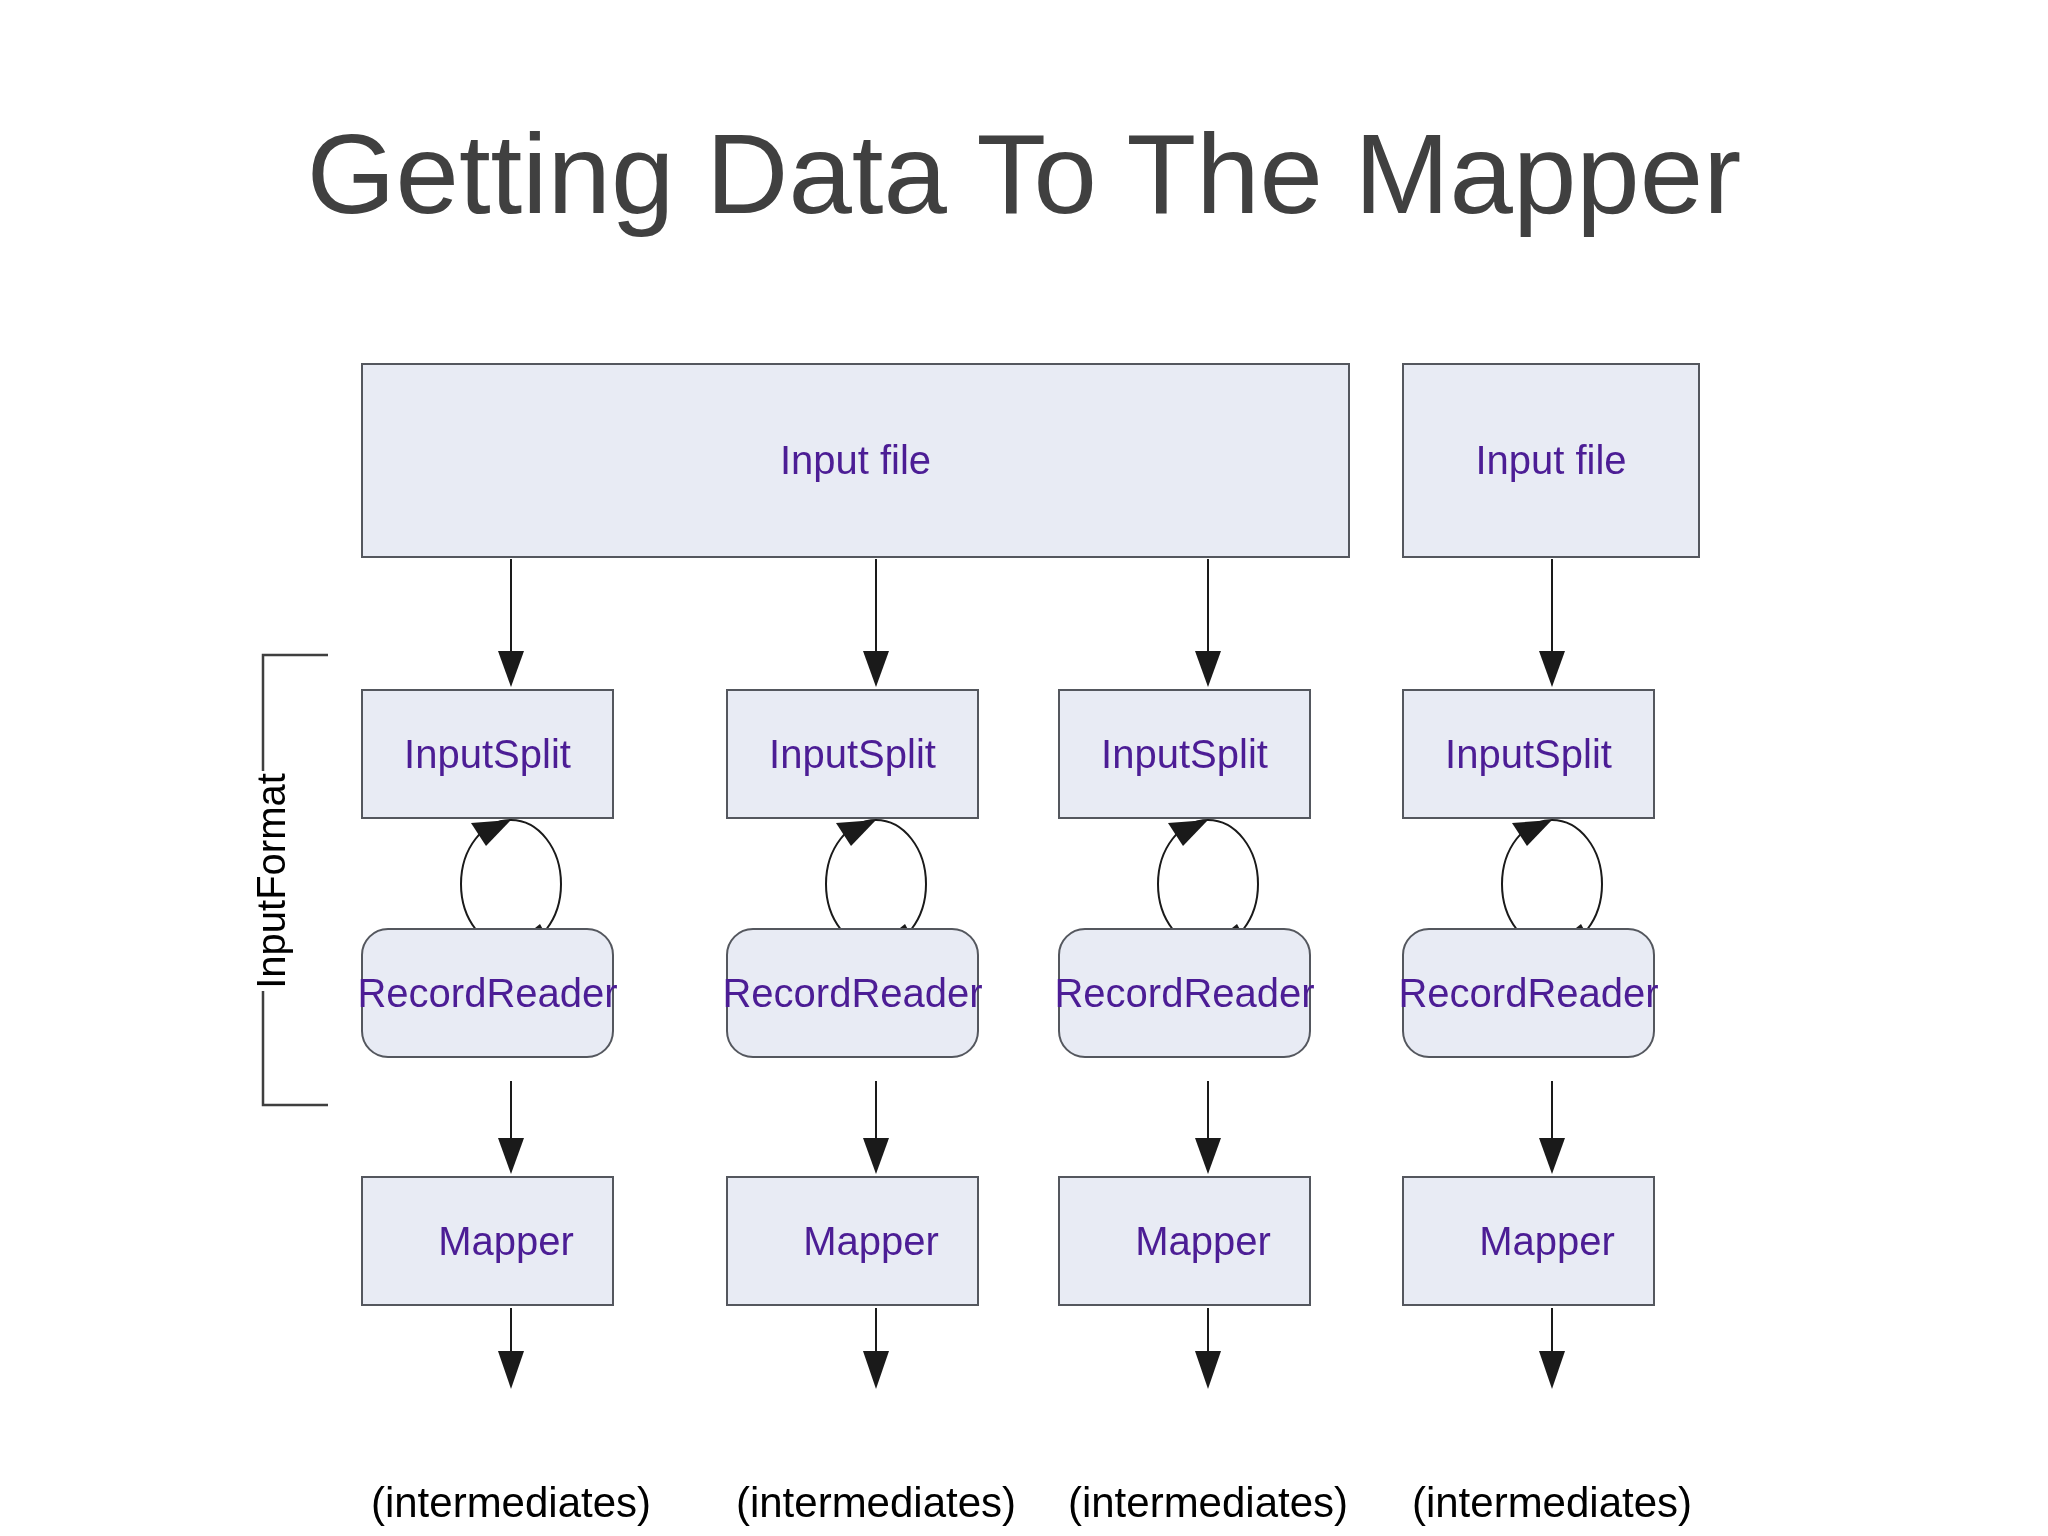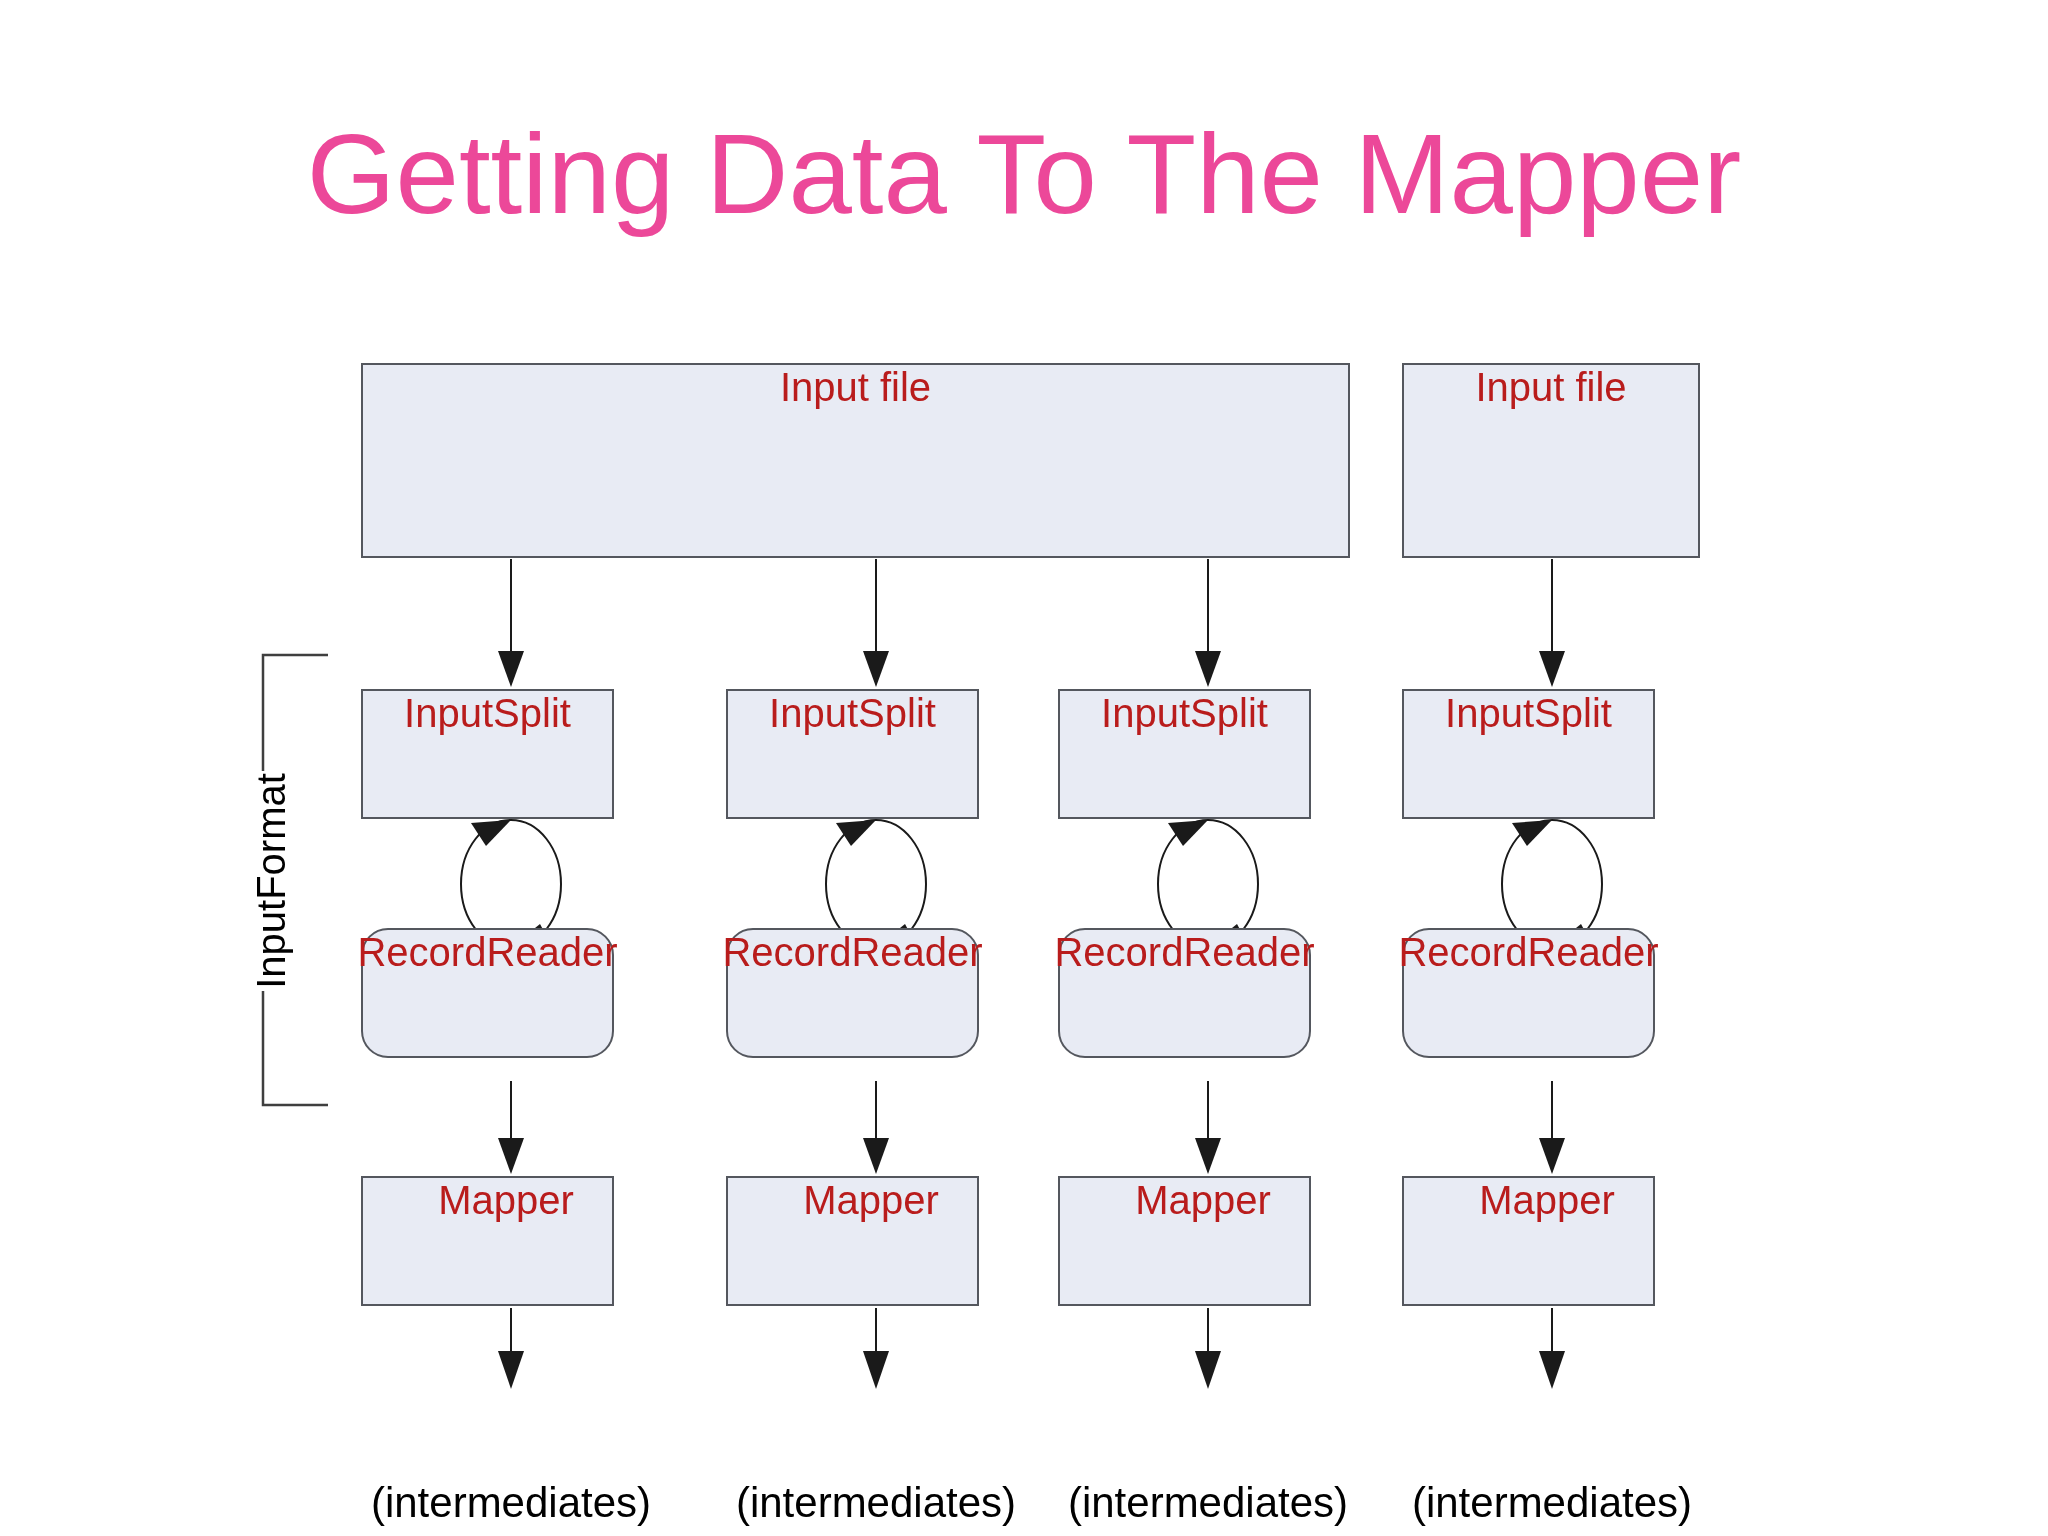--- a/index.html
+++ b/index.html
@@ -17,39 +17,40 @@
     color: #000000;
   }
   .title {
     position: absolute;
     left: 0;
     right: 0;
     top: 108px;
     text-align: center;
     font-size: 114px;
     line-height: 1.15;
-    color: #ec4899;
+    color: #404040;
     white-space: nowrap;
   }
   .connectors {
     position: absolute;
     left: 0;
     top: 0;
     width: 2048px;
     height: 1536px;
   }
   .box {
     position: absolute;
     box-sizing: border-box;
     background: #e8ebf4;
     border: 2px solid #54575e;
     display: flex;
+    align-items: center;
     justify-content: center;
     font-size: 40px;
-    color: #b91c1c;
+    color: #4c1d95;
     white-space: nowrap;
   }
   .intermediates {
     position: absolute;
     width: 300px;
     top: 1479px;
     text-align: center;
     font-size: 42px;
     color: #000000;
     white-space: nowrap;

